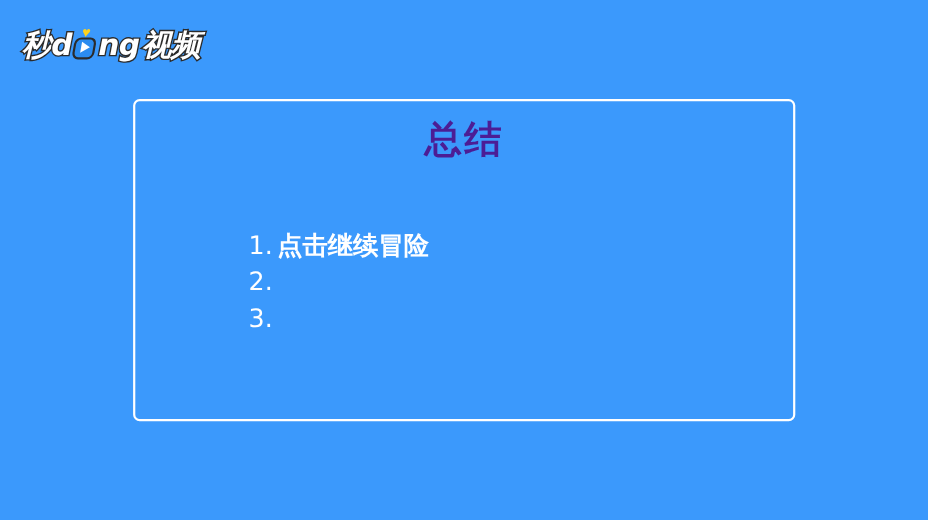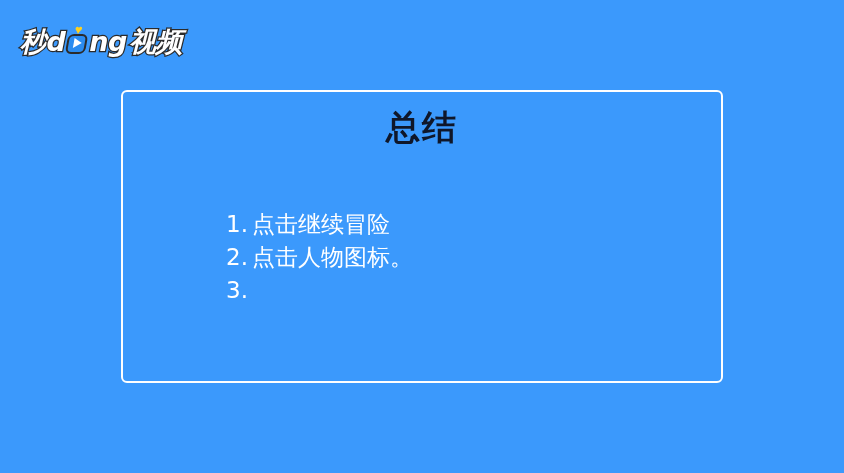--- a/index.html
+++ b/index.html
@@ -101,21 +101,21 @@
     border: 2px solid #ffffff;
     border-radius: 6px;
   }
 
   #card-title {
     position: absolute;
     left: 0;
     right: 0;
     top: 17px;
     text-align: center;
-    color: #0f172a;
+    color: #4c1d95;
     font-size: 34px;
     font-weight: bold;
     line-height: 1.1;
     letter-spacing: 2px;
     font-family: "DejaVu Sans", "Liberation Sans", sans-serif;
   }
 
   #card-list {
     position: absolute;
     left: 103px;
@@ -134,20 +134,21 @@
     white-space: nowrap;
     display: flex;
     align-items: baseline;
   }
   .li-num {
     display: inline-block;
     min-width: 26px;
   }
   .li-text {
     display: inline-block;
+    font-weight: bold;
   }
 </style>
 </head>
 <body>
 
 <div id="stage" style="background: rgb(59, 153, 252);">
 
   <div id="watermark">
     <span class="logo-text logo-cn-left">秒</span>
     <span class="logo-text logo-d">d</span>
@@ -164,21 +165,20 @@
 
     <div id="card-title">总结</div>
 
     <ul id="card-list">
       <li>
         <span class="li-num">1.</span>
         <span class="li-text">点击继续冒险</span>
       </li>
       <li>
         <span class="li-num">2.</span>
-        <span class="li-text">点击人物图标。</span>
       </li>
       <li>
         <span class="li-num">3.</span>
       </li>
     </ul>
 
   </div>
 </div>
 
 </body></html>

